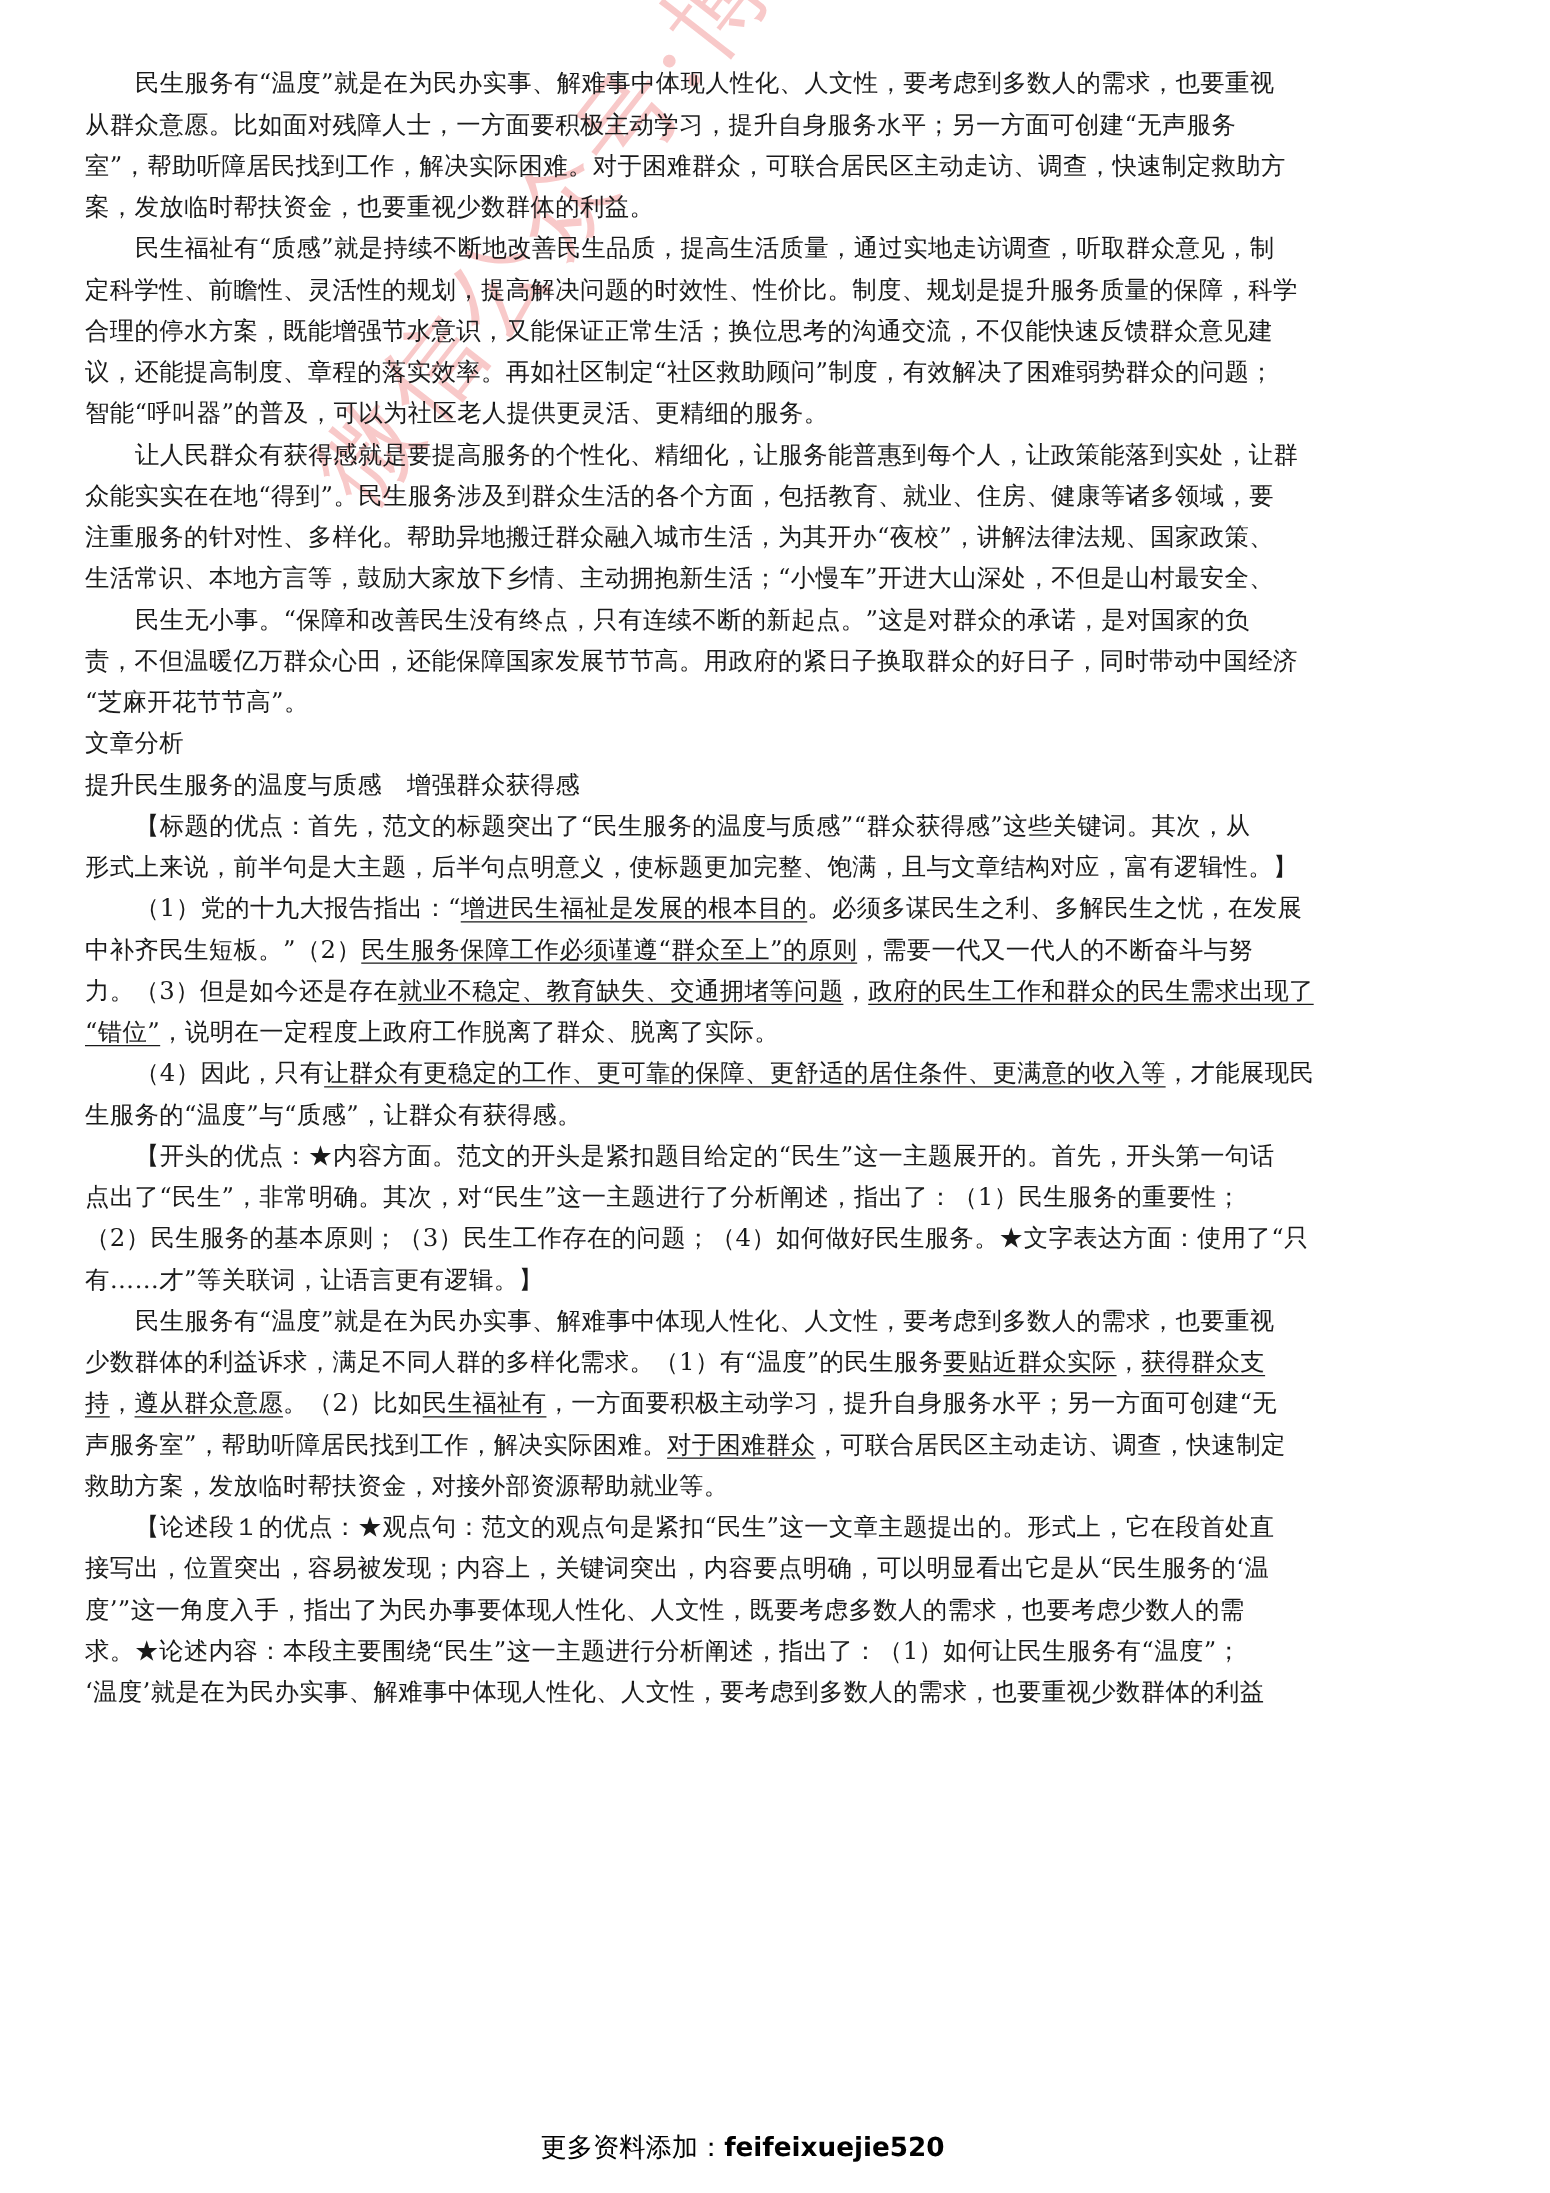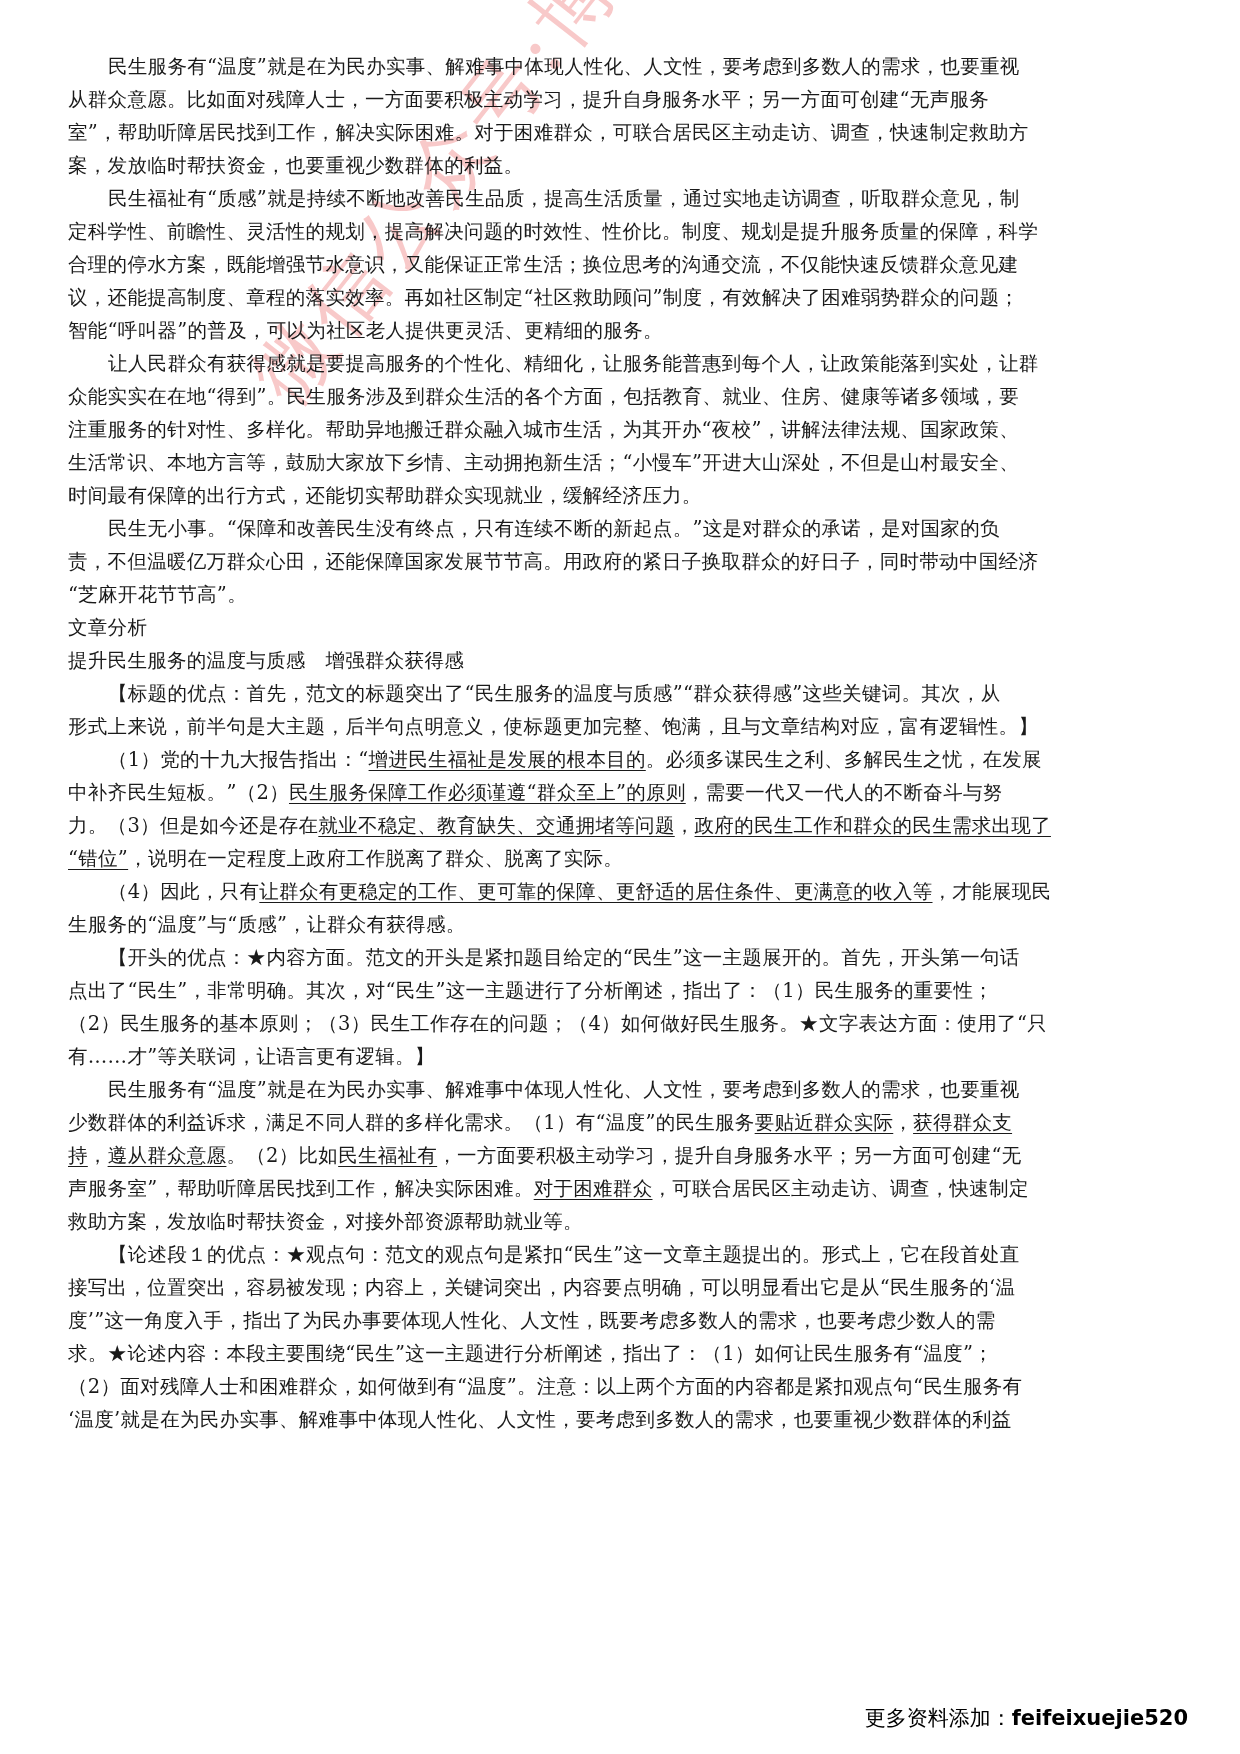--- a/index.html
+++ b/index.html
@@ -18,21 +18,21 @@
     .indent { padding-left: 40px; }
     .u { text-decoration: underline; text-underline-offset: 4px; }
     .watermark {
       position: absolute; left: 230px; top: 360px; width: 900px;
       font-size: 78px; color: rgba(230, 60, 60, 0.28);
       transform: rotate(-52deg); transform-origin: left top;
       white-space: nowrap; pointer-events: none;
       font-family: "DejaVu Serif", serif; letter-spacing: 6px;
     }
     .footer {
-      position: absolute; top: 1704px; left: 0; width: 1188px; text-align: right;
+      position: absolute; top: 1704px; left: 0; width: 1188px; text-align: center;
       font-size: 21px; color: #000;
     }
     .footer .code { font-family: "DejaVu Sans", sans-serif; font-weight: bold; }
   </style>
 </head>
 <body>
 
 <div class="watermark">微信公众号:博学连连精品干货网络</div>
 
 <div class="page" id="page">
@@ -42,21 +42,20 @@
     <div class="line"><span>案，发放临时帮扶资金，也要重视少数群体的利益。</span></div>
     <div class="line indent"><span>民生福祉有“质感”就是持续不断地改善民生品质，提高生活质量，通过实地走访调查，听取群众意见，制</span></div>
     <div class="line"><span>定科学性、前瞻性、灵活性的规划，提高解决问题的时效性、性价比。制度、规划是提升服务质量的保障，科学</span></div>
     <div class="line"><span>合理的停水方案，既能增强节水意识，又能保证正常生活；换位思考的沟通交流，不仅能快速反馈群众意见建</span></div>
     <div class="line"><span>议，还能提高制度、章程的落实效率。再如社区制定“社区救助顾问”制度，有效解决了困难弱势群众的问题；</span></div>
     <div class="line"><span>智能“呼叫器”的普及，可以为社区老人提供更灵活、更精细的服务。</span></div>
     <div class="line indent"><span>让人民群众有获得感就是要提高服务的个性化、精细化，让服务能普惠到每个人，让政策能落到实处，让群</span></div>
     <div class="line"><span>众能实实在在地“得到”。民生服务涉及到群众生活的各个方面，包括教育、就业、住房、健康等诸多领域，要</span></div>
     <div class="line"><span>注重服务的针对性、多样化。帮助异地搬迁群众融入城市生活，为其开办“夜校”，讲解法律法规、国家政策、</span></div>
     <div class="line"><span>生活常识、本地方言等，鼓励大家放下乡情、主动拥抱新生活；“小慢车”开进大山深处，不但是山村最安全、</span></div>
-    <div class="line"><span>时间最有保障的出行方式，还能切实帮助群众实现就业，缓解经济压力。</span></div>
     <div class="line indent"><span>民生无小事。“保障和改善民生没有终点，只有连续不断的新起点。”这是对群众的承诺，是对国家的负</span></div>
     <div class="line"><span>责，不但温暖亿万群众心田，还能保障国家发展节节高。用政府的紧日子换取群众的好日子，同时带动中国经济</span></div>
     <div class="line"><span>“芝麻开花节节高”。</span></div>
     <div class="line"><span>文章分析</span></div>
     <div class="line"><span>提升民生服务的温度与质感　增强群众获得感</span></div>
     <div class="line indent"><span>【标题的优点：首先，范文的标题突出了“民生服务的温度与质感”“群众获得感”这些关键词。其次，从</span></div>
     <div class="line"><span>形式上来说，前半句是大主题，后半句点明意义，使标题更加完整、饱满，且与文章结构对应，富有逻辑性。】</span></div>
     <div class="line indent"><span>（1）党的十九大报告指出：“</span><span class="u">增进民生福祉是发展的根本目的</span><span>。必须多谋民生之利、多解民生之忧，在发展</span></div>
     <div class="line"><span>中补齐民生短板。”（2）</span><span class="u">民生服务保障工作必须谨遵“群众至上”的原则</span><span>，需要一代又一代人的不断奋斗与努</span></div>
     <div class="line"><span>力。（3）但是如今还是存在</span><span class="u">就业不稳定、教育缺失、交通拥堵等问题</span><span>，</span><span class="u">政府的民生工作和群众的民生需求出现了</span></div>
@@ -69,19 +68,18 @@
     <div class="line"><span>有……才”等关联词，让语言更有逻辑。】</span></div>
     <div class="line indent"><span>民生服务有“温度”就是在为民办实事、解难事中体现人性化、人文性，要考虑到多数人的需求，也要重视</span></div>
     <div class="line"><span>少数群体的利益诉求，满足不同人群的多样化需求。（1）有“温度”的民生服务</span><span class="u">要贴近群众实际</span><span>，</span><span class="u">获得群众支</span></div>
     <div class="line"><span class="u">持</span><span>，</span><span class="u">遵从群众意愿</span><span>。（2）比如</span><span class="u">民生福祉有</span><span>，一方面要积极主动学习，提升自身服务水平；另一方面可创建“无</span></div>
     <div class="line"><span>声服务室”，帮助听障居民找到工作，解决实际困难。</span><span class="u">对于困难群众</span><span>，可联合居民区主动走访、调查，快速制定</span></div>
     <div class="line"><span>救助方案，发放临时帮扶资金，对接外部资源帮助就业等。</span></div>
     <div class="line indent"><span>【论述段１的优点：★观点句：范文的观点句是紧扣“民生”这一文章主题提出的。形式上，它在段首处直</span></div>
     <div class="line"><span>接写出，位置突出，容易被发现；内容上，关键词突出，内容要点明确，可以明显看出它是从“民生服务的‘温</span></div>
     <div class="line"><span>度’”这一角度入手，指出了为民办事要体现人性化、人文性，既要考虑多数人的需求，也要考虑少数人的需</span></div>
     <div class="line"><span>求。★论述内容：本段主要围绕“民生”这一主题进行分析阐述，指出了：（1）如何让民生服务有“温度”；</span></div>
-    <div class="line"><span>（2）面对残障人士和困难群众，如何做到有“温度”。注意：以上两个方面的内容都是紧扣观点句“民生服务有</span></div>
     <div class="line"><span>‘温度’就是在为民办实事、解难事中体现人性化、人文性，要考虑到多数人的需求，也要重视少数群体的利益</span></div>
   </div>
 
 <div class="footer">
   <span>更多资料添加：</span><span class="code">feifeixuejie520</span>
 </div>
 
 </body></html>

